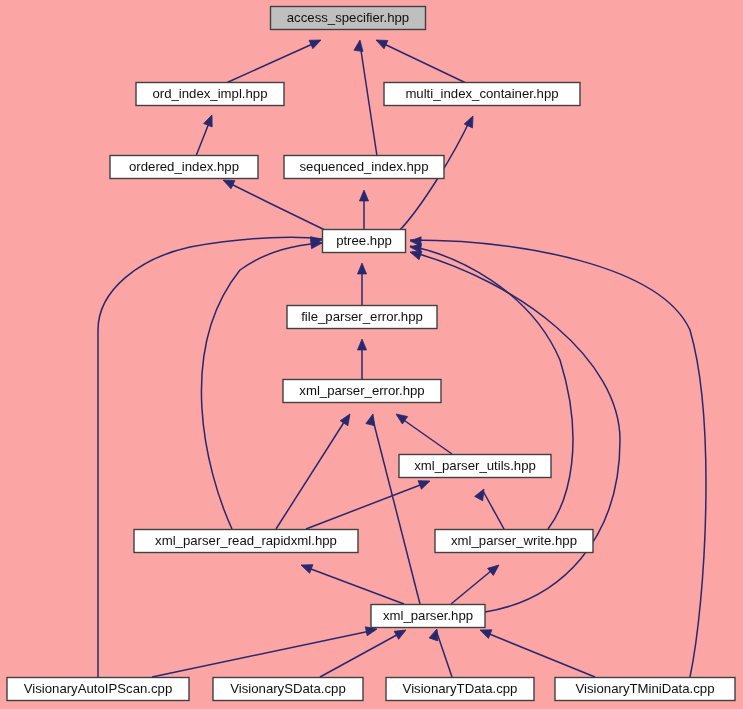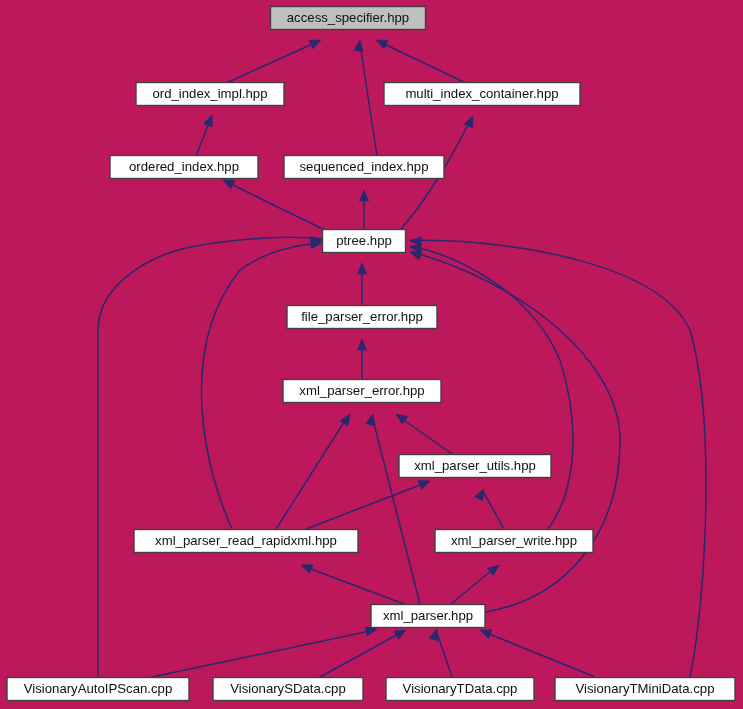--- a/index.html
+++ b/index.html
@@ -8,21 +8,21 @@
     background: #ffffff;
   }
   body {
     font-family: "Liberation Sans", sans-serif;
   }
   #graph-root {
     position: relative;
     width: 743px;
     height: 709px;
     overflow: hidden;
-    background: #be185d;
+    background: #fca5a5;
   }
   svg#graph-svg {
     position: absolute;
     top: 0;
     left: 0;
     width: 743px;
     height: 709px;
     display: block;
   }
   .edge-path {

